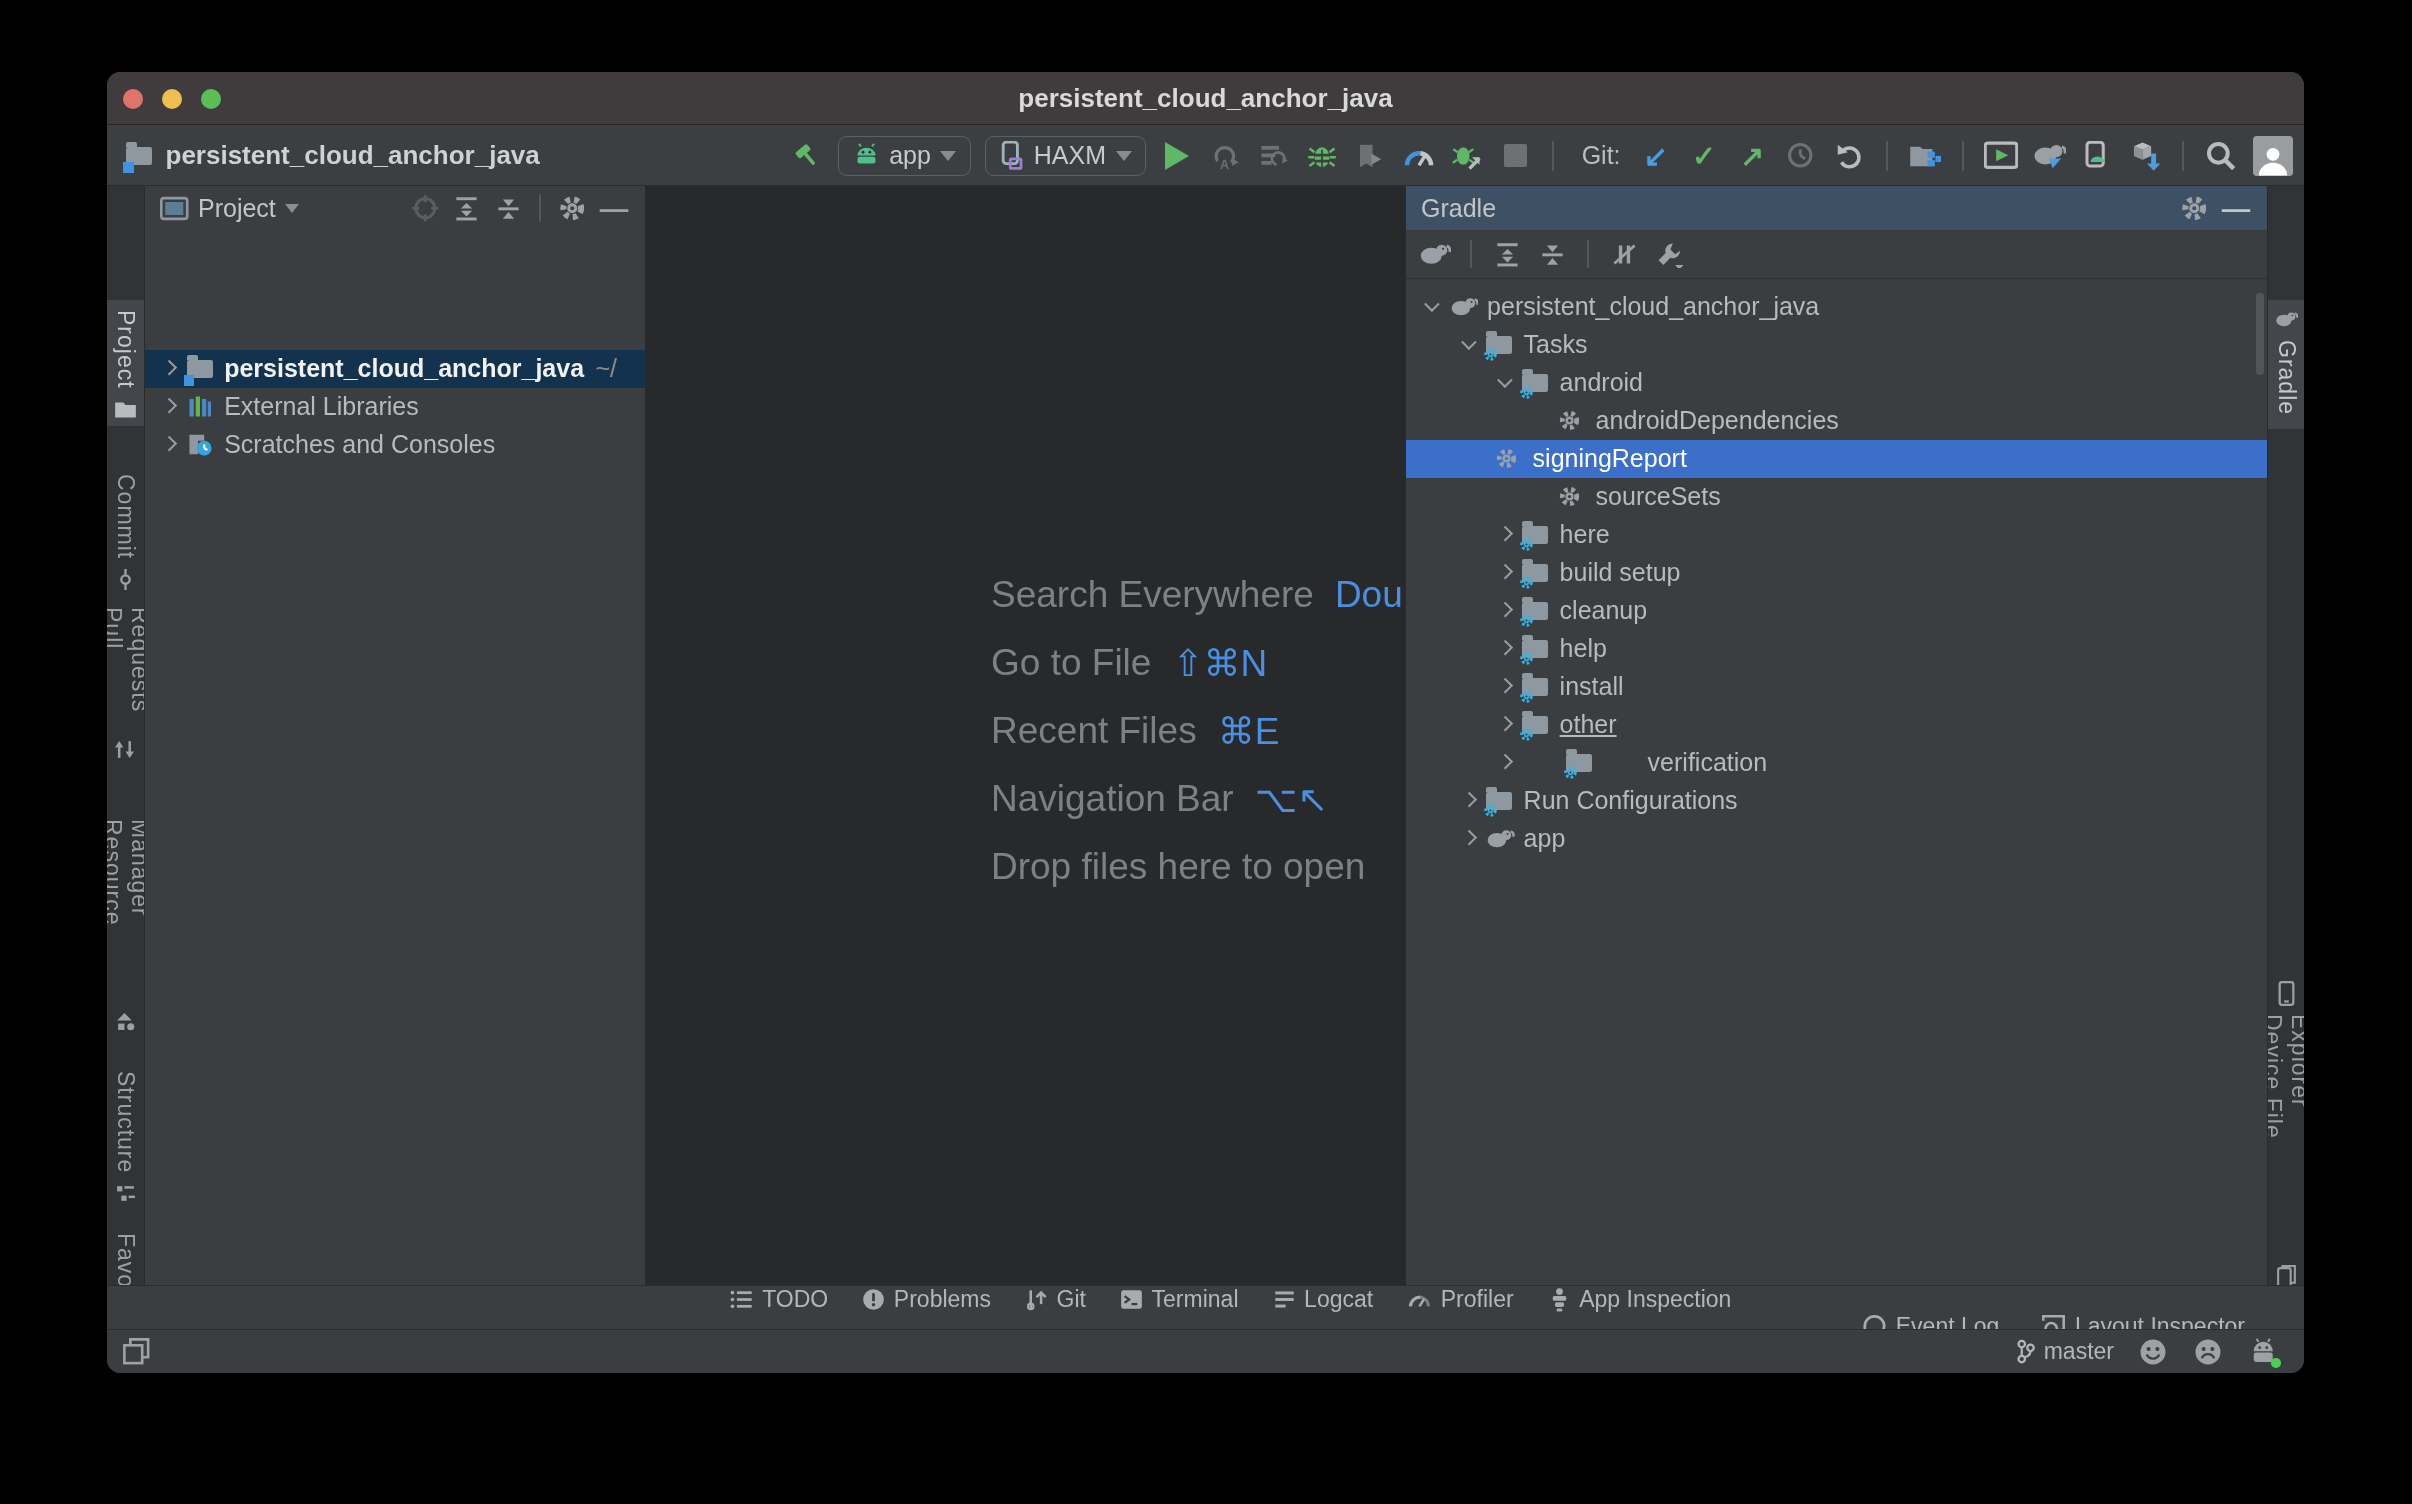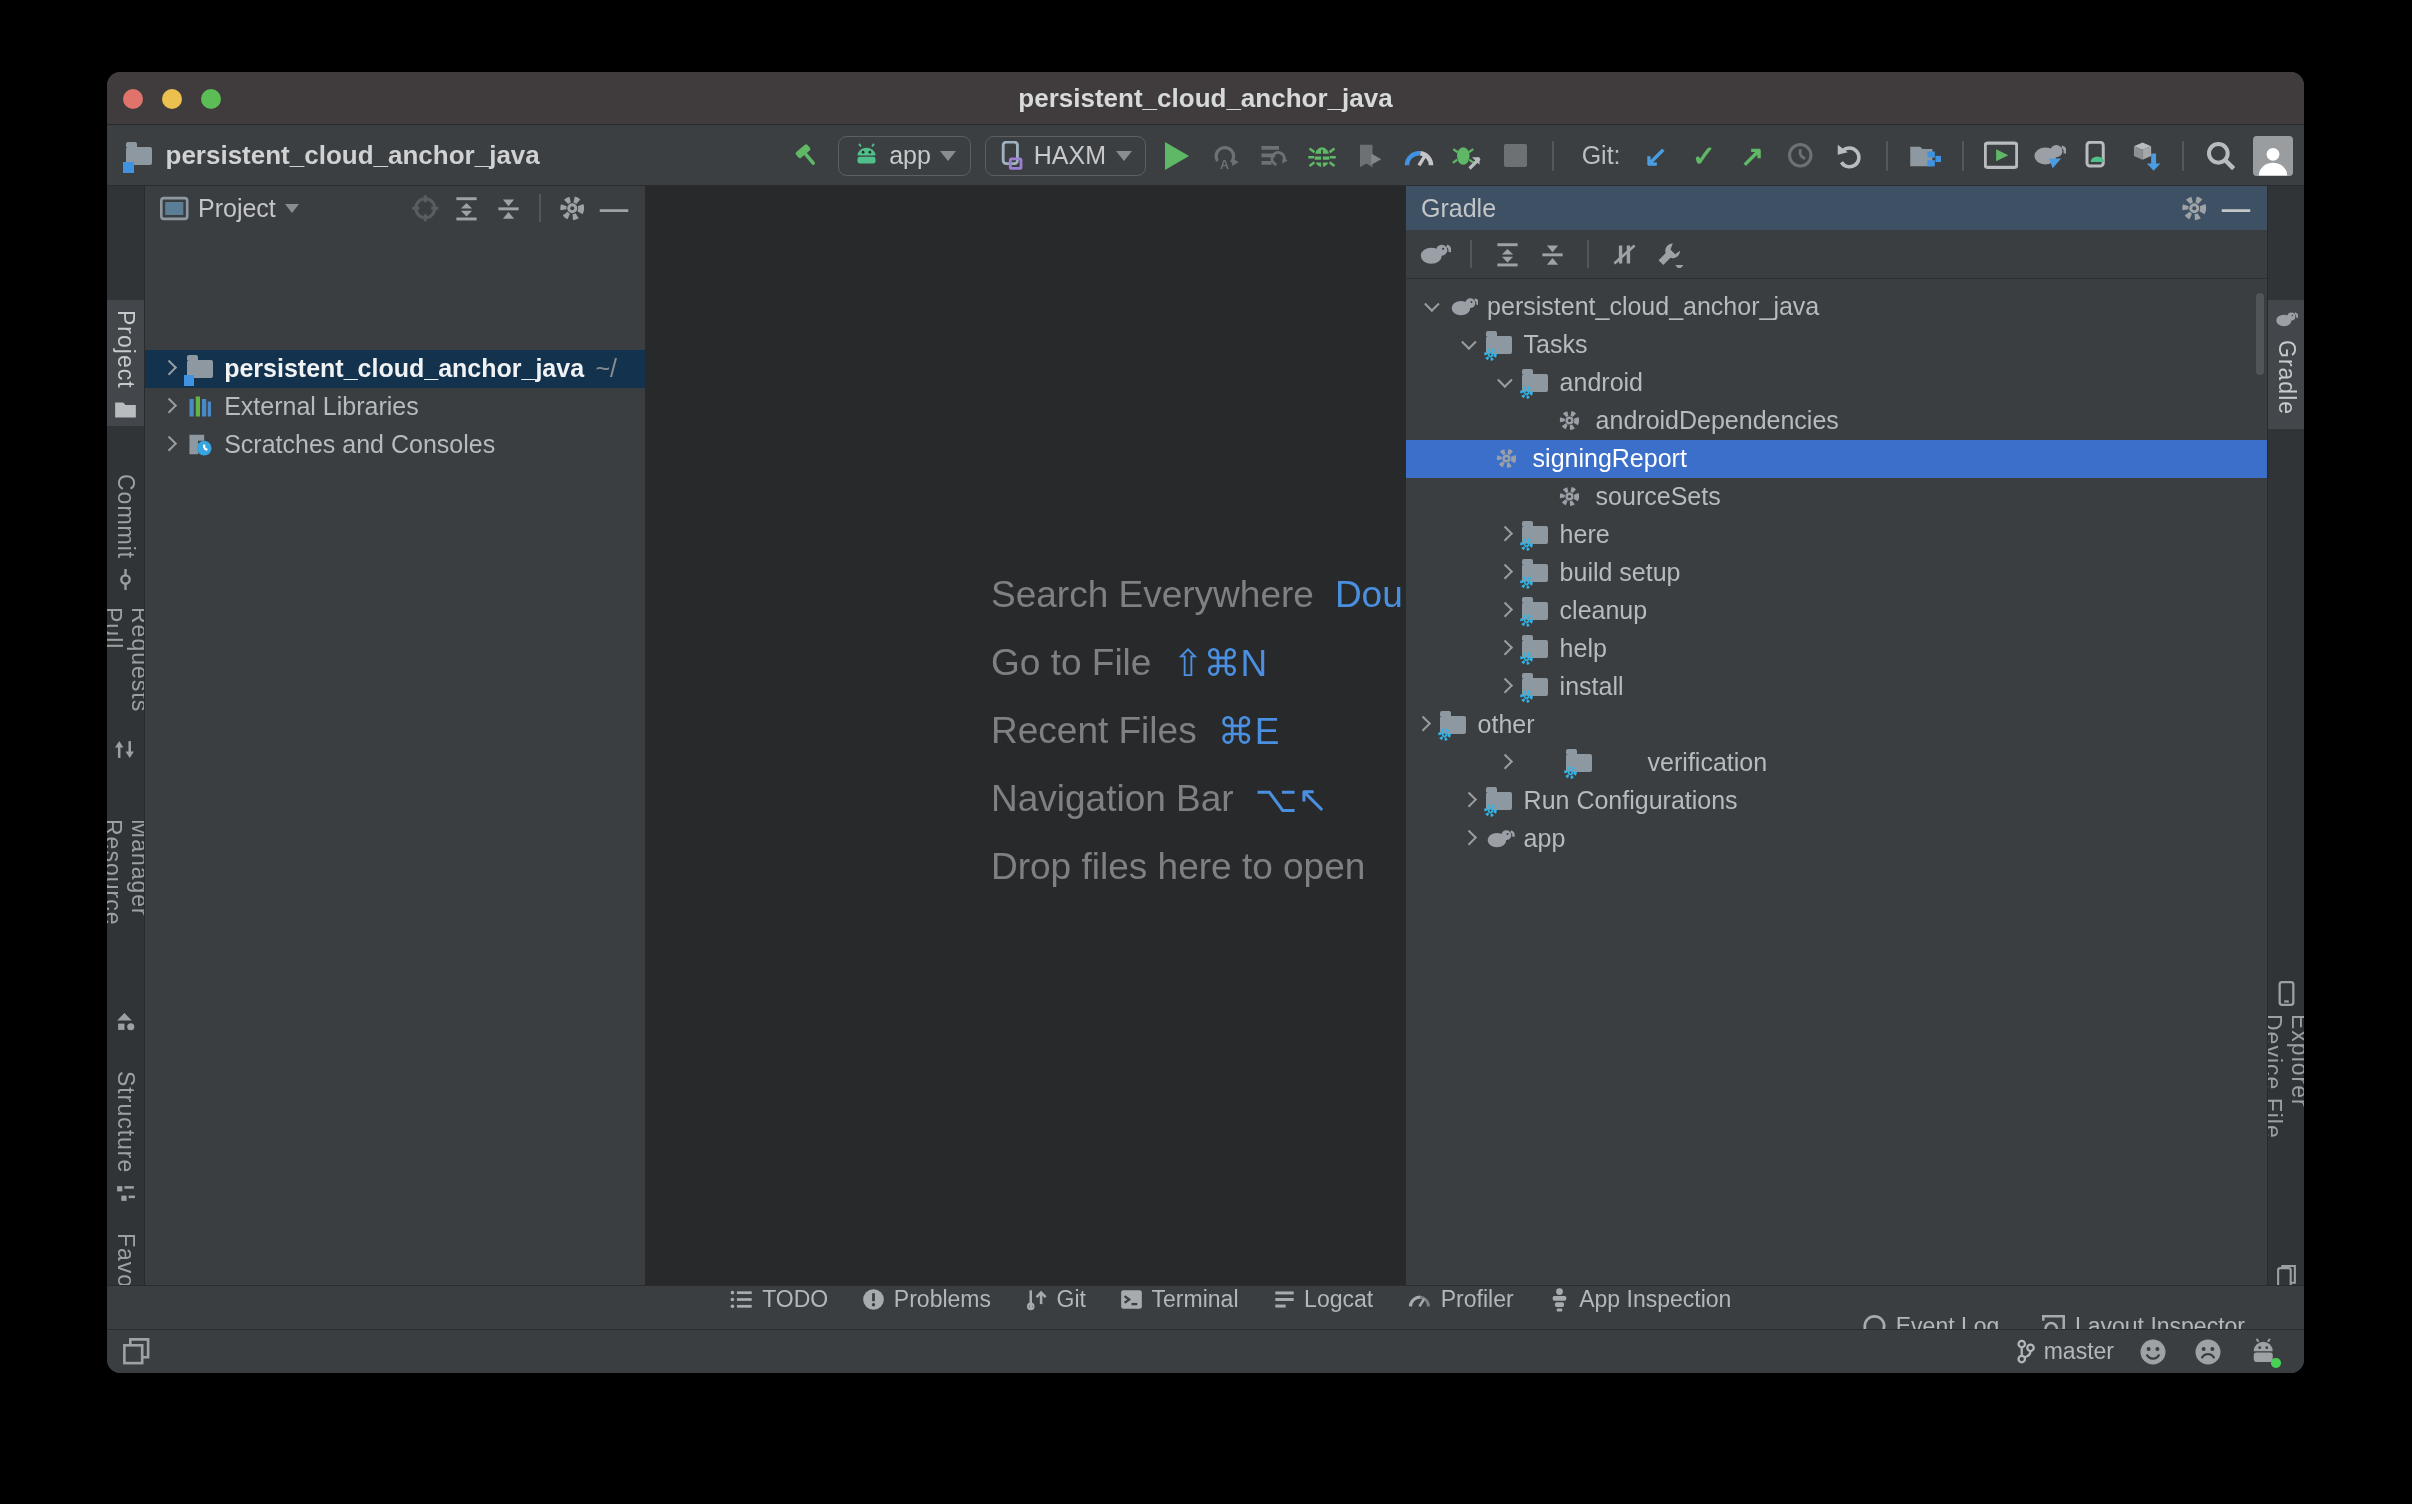--- a/index.html
+++ b/index.html
@@ -661,21 +661,21 @@
               <span class="mini-badge">
                 <svg width="15" height="15" viewBox="0 0 16 16" style="display:block">
                   <circle cx="8" cy="8" r="5" fill="none" stroke="#35b3e5" stroke-width="3.4" stroke-dasharray="2.6 2.3"></circle>
                   <circle cx="8" cy="8" r="2.8" fill="#35b3e5"></circle>
                   <circle cx="8" cy="8" r="1.1" fill="#3b3e41"></circle>
                 </svg>
               </span>
             </span>
             <span>install</span>
           </div>
-          <div class="tree-row" style="">
+          <div class="tree-row" style="padding-left: 82px; text-decoration: underline;">
             <span class="chev-box">
               <span class="chev"></span>
             </span>
             <span class="tree-ico">
               <span class="folder-shape"></span>
               <span class="mini-badge">
                 <svg width="15" height="15" viewBox="0 0 16 16" style="display:block">
                   <circle cx="8" cy="8" r="5" fill="none" stroke="#35b3e5" stroke-width="3.4" stroke-dasharray="2.6 2.3"></circle>
                   <circle cx="8" cy="8" r="2.8" fill="#35b3e5"></circle>
                   <circle cx="8" cy="8" r="1.1" fill="#3b3e41"></circle>

